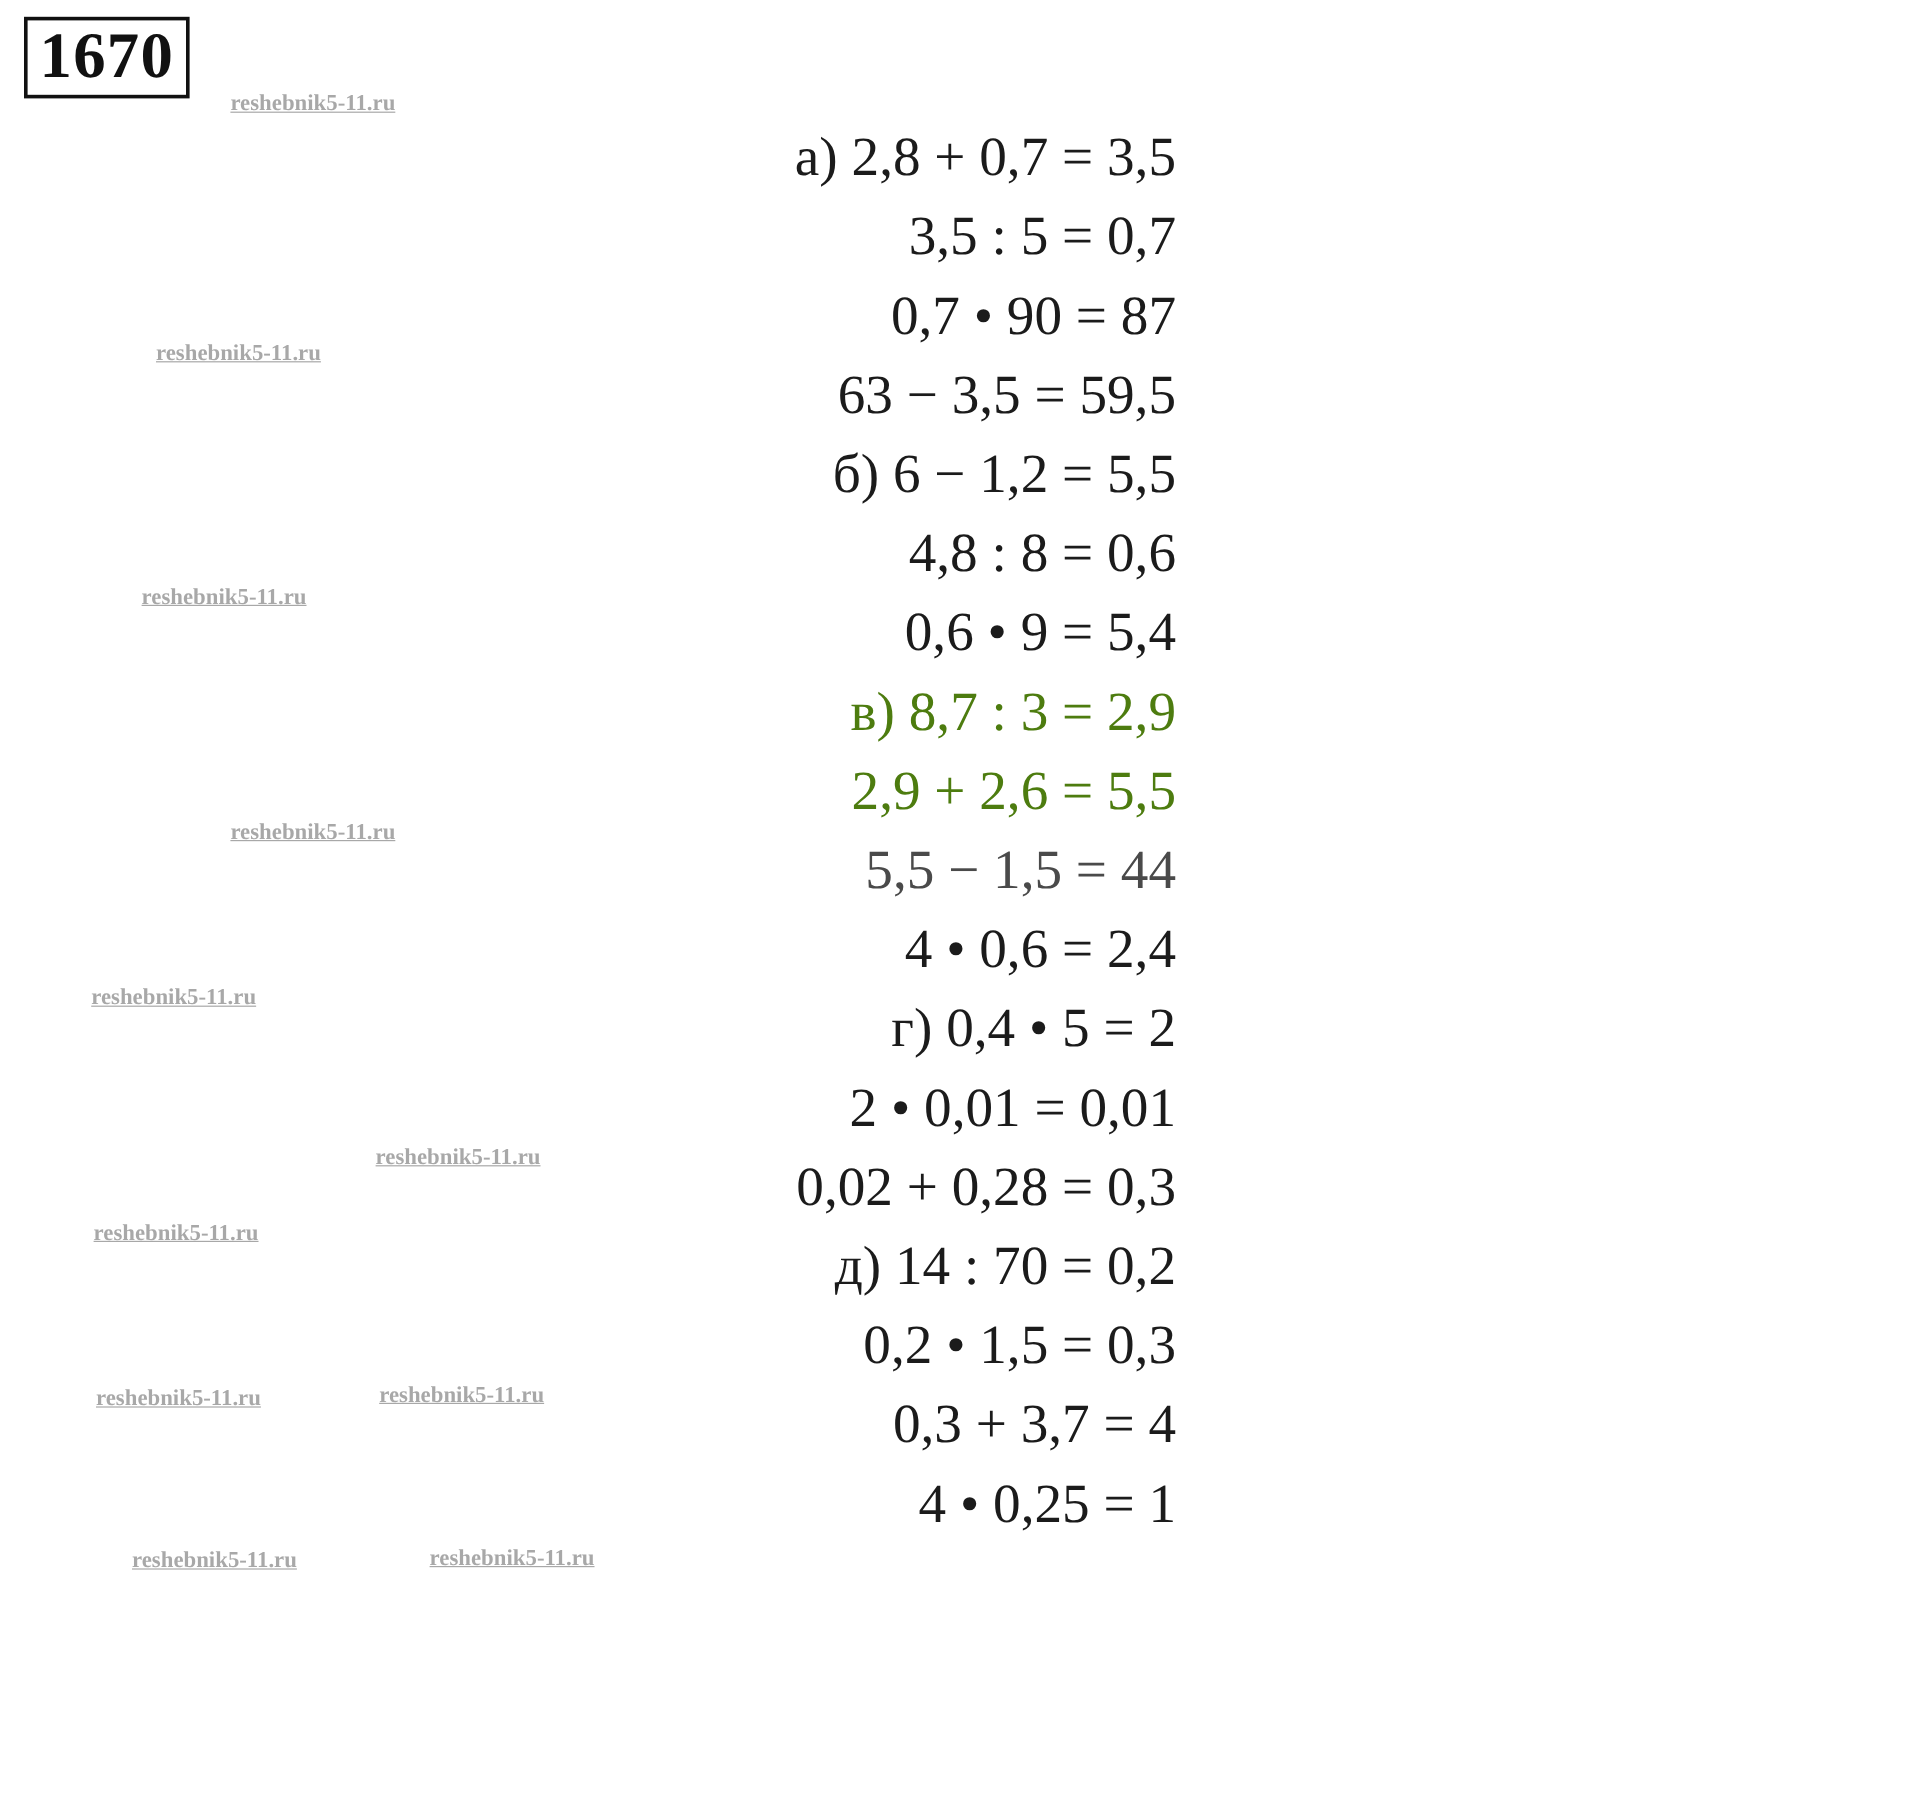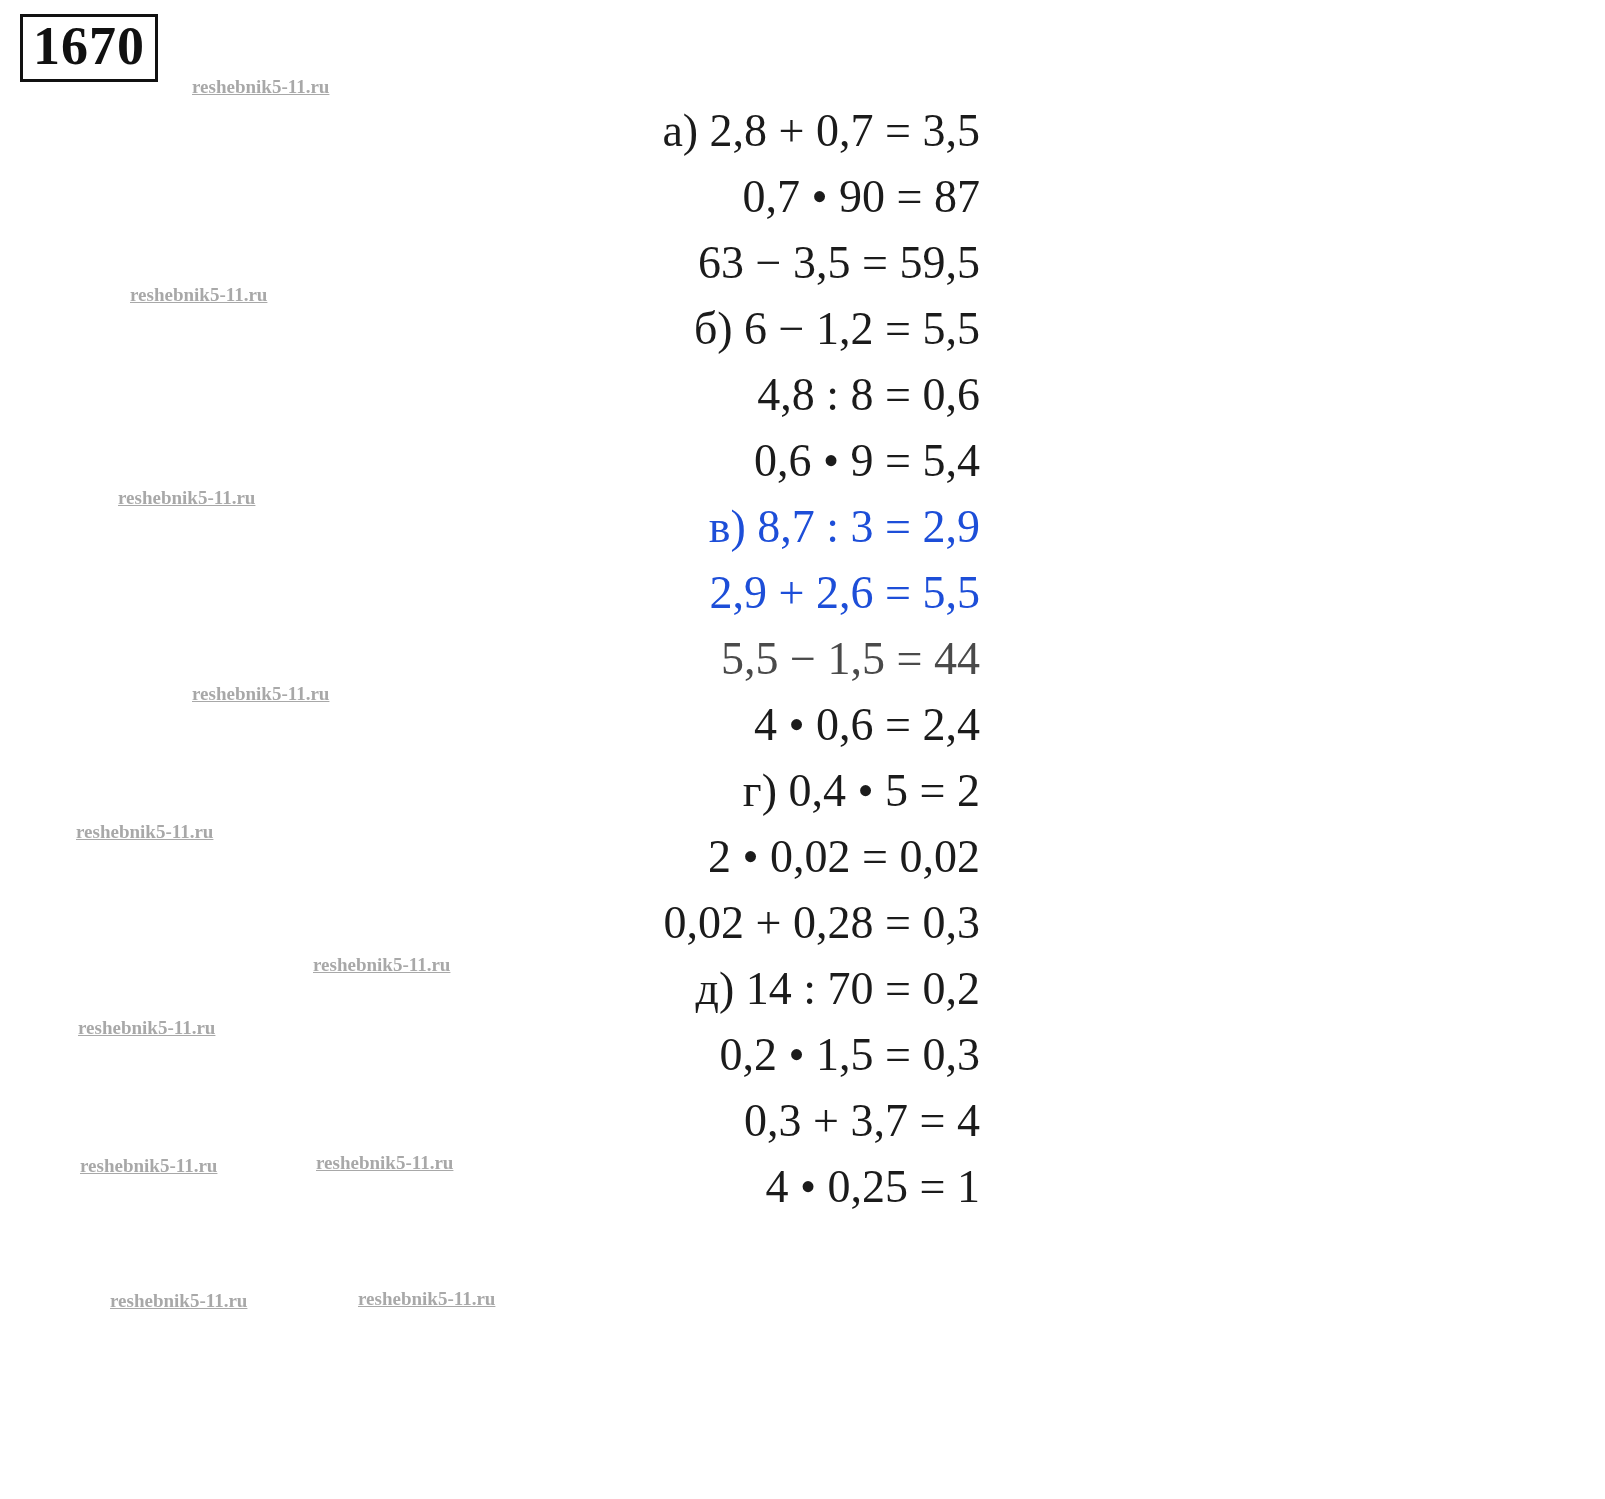--- a/index.html
+++ b/index.html
@@ -48,21 +48,21 @@
     line-height: 66px;
     white-space: pre;
     color: #1b1b1b;
     font-family: "Liberation Serif", serif;
   }
   .line.indent {
     padding-left: 4px;
   }
   
   .faint-1 { color: #4a4a4a; }
-  .faint-2 { color: #1d4ed8; }
+  .faint-2 { color: #4d7c0f; }
 
   
   .wm {
     position: absolute;
     font-family: "Liberation Serif", serif;
     font-weight: bold;
     font-size: 19px;
     color: #9a9a9a;
     white-space: nowrap;
     letter-spacing: 0px;
@@ -72,31 +72,32 @@
 </style>
 </head>
 <body>
 
 <div class="page">
 
   <div class="task-number">1670</div>
 
   <div class="solution">
     <div class="line indent">а) 2,8 + 0,7 = 3,5</div>
+    <div class="line">3,5 : 5 = 0,7</div>
     <div class="line">0,7 • 90 = 87</div>
     <div class="line">63 − 3,5 = 59,5</div>
     <div class="line indent">б) 6 − 1,2 = 5,5</div>
     <div class="line">4,8 : 8 = 0,6</div>
     <div class="line">0,6 • 9 = 5,4</div>
     <div class="line indent faint-2">в) 8,7 : 3 = 2,9</div>
     <div class="line faint-2">2,9 + 2,6 = 5,5</div>
     <div class="line faint-1">5,5 − 1,5 = 44</div>
     <div class="line">4 • 0,6 = 2,4</div>
     <div class="line indent">г) 0,4 • 5 = 2</div>
-    <div class="line">2 • 0,02 = 0,02</div>
+    <div class="line">2 • 0,01 = 0,01</div>
     <div class="line">0,02 + 0,28 = 0,3</div>
     <div class="line indent">д) 14 : 70 = 0,2</div>
     <div class="line">0,2 • 1,5 = 0,3</div>
     <div class="line">0,3 + 3,7 = 4</div>
     <div class="line">4 • 0,25 = 1</div>
   </div>
 
   <div id="watermark-layer">
       <div class="wm" style="left: 192px; top: 76px;">reshebnik5-11.ru</div>
       <div class="wm" style="left: 130px; top: 284px;">reshebnik5-11.ru</div>

